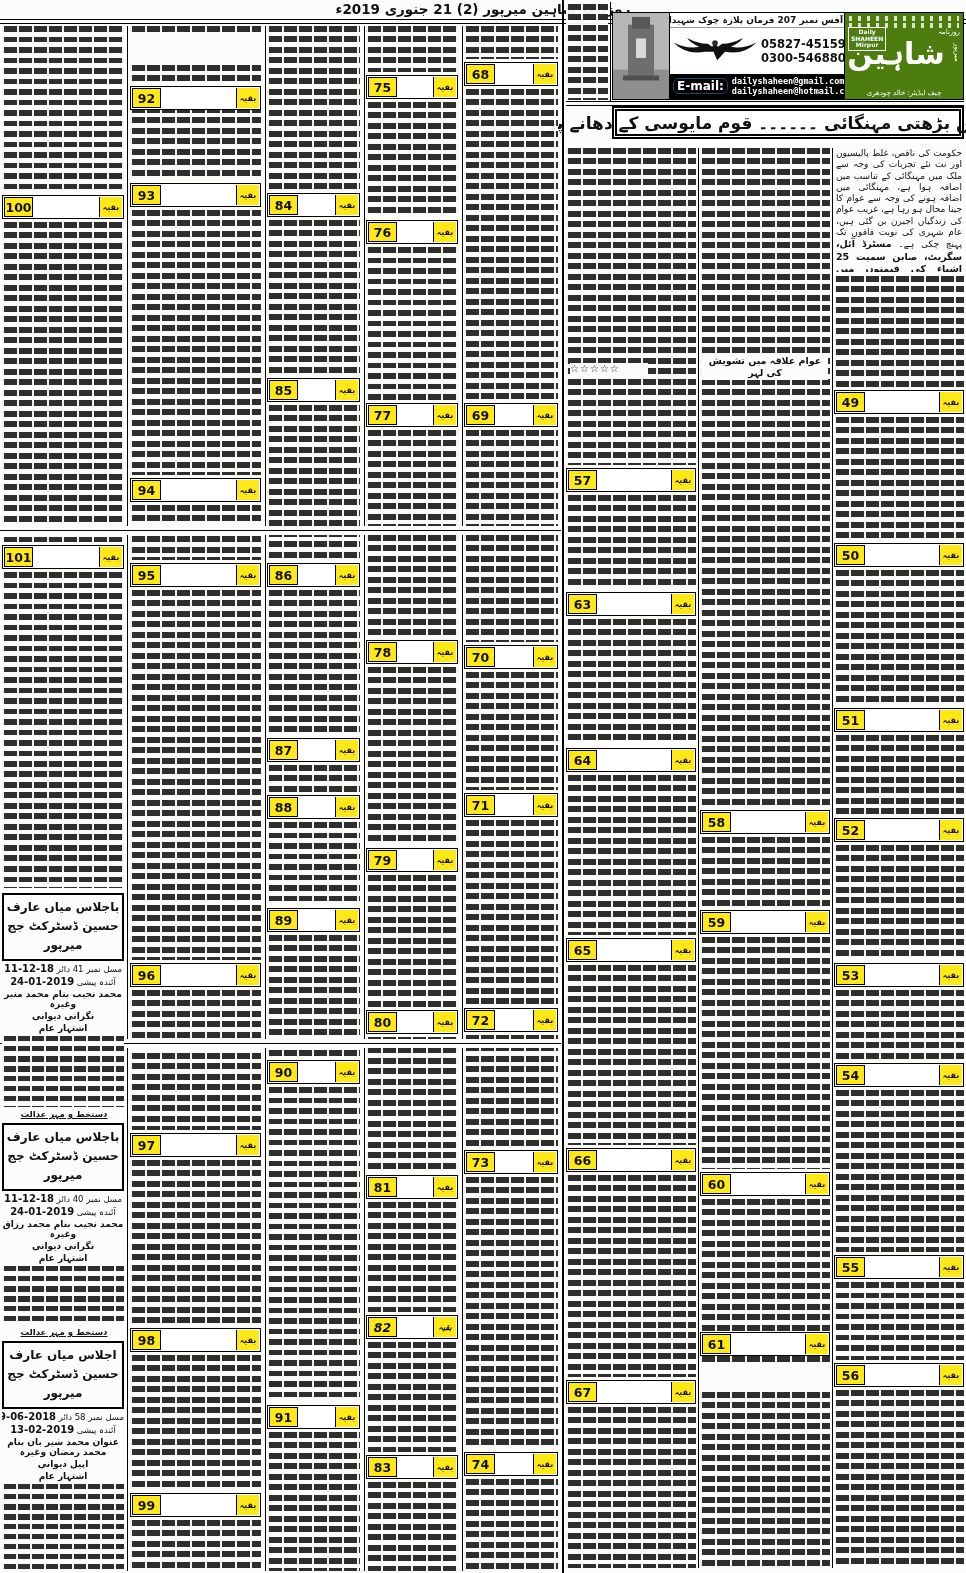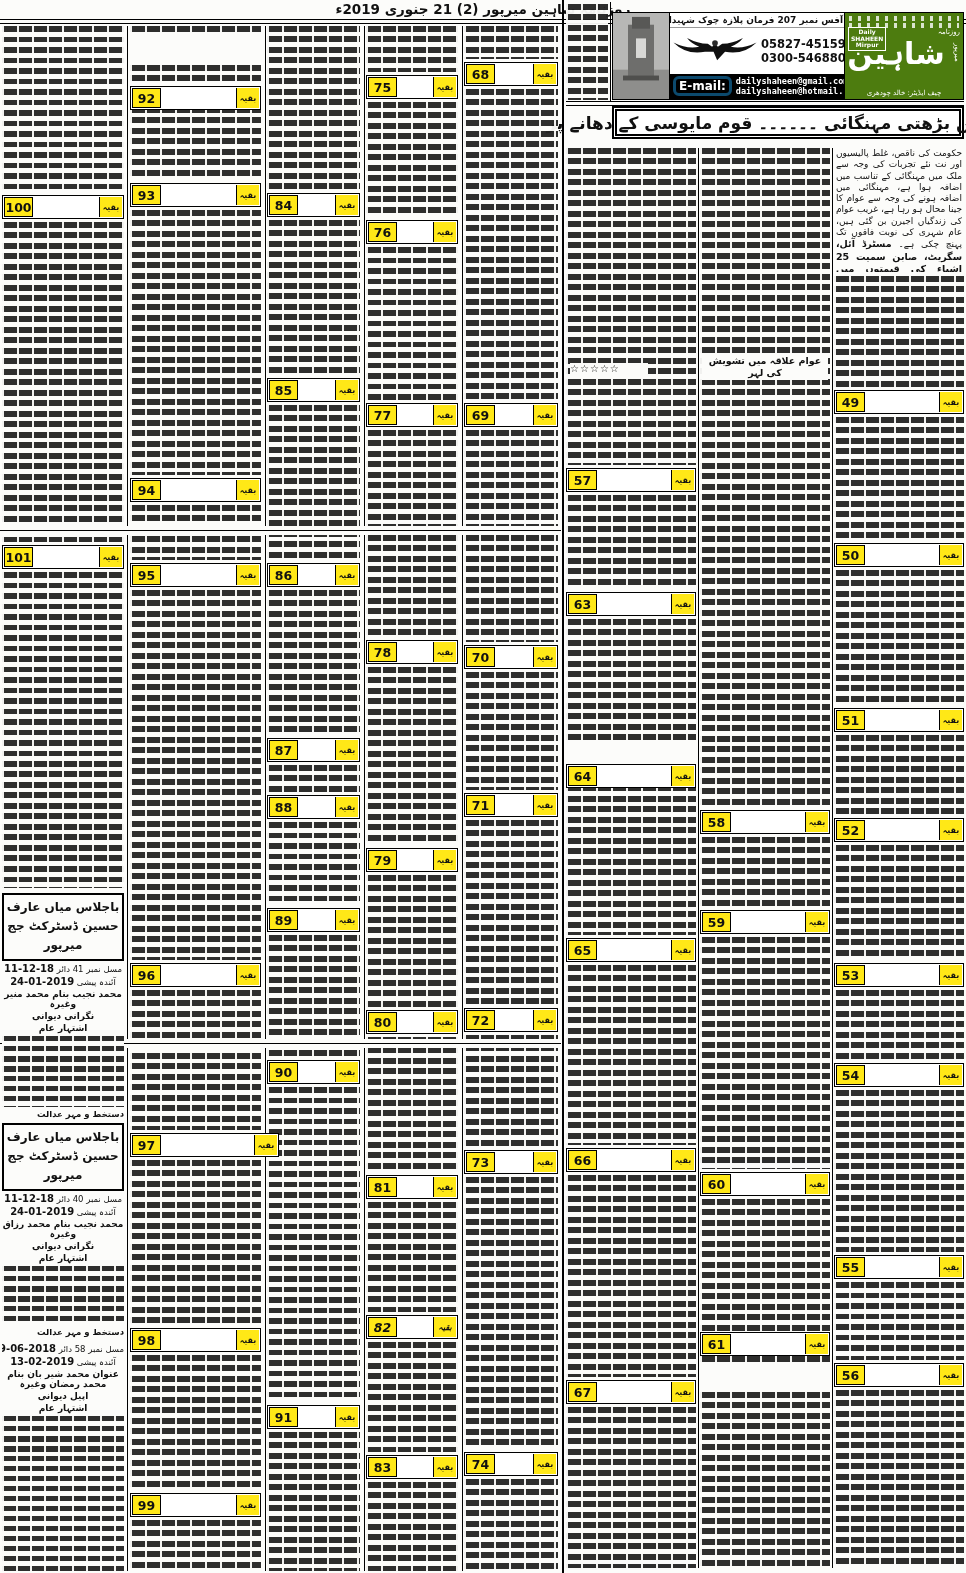--- a/index.html
+++ b/index.html
@@ -27,21 +27,21 @@
   .mh-photo{width:56px;height:100%;border-right:1px solid #000;flex:none;}
   .mh-photo svg{display:block;width:100%;height:100%;}
   .mh-mid{flex:1;display:flex;flex-direction:column;min-width:0;}
   .mh-office{font-size:9px;font-weight:bold;text-align:center;padding:2px 1px;border-bottom:1px solid #999;white-space:nowrap;overflow:hidden;}
   .mh-contact{flex:1;display:flex;align-items:center;}
   .mh-contact svg{width:86px;height:34px;flex:none;margin-left:2px;}
   .mh-nums{flex:1;direction:rtl;text-align:left;padding-left:3px;}
   .mh-numline{font-size:8.5px;font-weight:bold;white-space:nowrap;}
   .mh-numline .tel{direction:ltr;unicode-bidi:embed;font-size:11.5px;font-weight:bold;letter-spacing:.3px;}
   .mh-email{background:#000;color:#fff;display:flex;align-items:center;padding:2px 3px;gap:4px;}
-  .mh-email-lbl{font-size:12px;font-weight:bold;border:3px solid #0c4a6e;border-radius:6px;padding:0 3px;flex:none;}
+  .mh-email-lbl{font-size:12px;font-weight:bold;border:1px solid #0c4a6e;border-radius:6px;padding:0 3px;flex:none;}
   .mh-emails{font-size:8.5px;font-weight:bold;line-height:1.25;font-family:"DejaVu Sans Mono",monospace;}
   .mh-logo{width:118px;flex:none;background:#4d7c0f;color:#fff;position:relative;border-left:1px solid #000;}
   .logo-slogan{position:absolute;left:4px;right:4px;height:5px;background:
      repeating-linear-gradient(90deg, rgba(255,255,255,.8) 0 3px, transparent 3px 9px);}
   .logo-en{position:absolute;left:3px;top:14px;font-size:6px;font-weight:bold;line-height:1.1;text-align:center;border:1px solid #fff;padding:1px 2px;}
   .logo-roznama{position:absolute;right:3px;top:15px;font-size:7px;}
   .logo-ur{position:absolute;left:0;right:16px;top:26px;text-align:center;font-size:30px;font-weight:bold;line-height:1;}
   .logo-city{position:absolute;right:2px;top:30px;font-size:7px;writing-mode:vertical-rl;}
   .logo-editor{position:absolute;left:0;right:0;bottom:2px;text-align:center;font-size:7px;margin-top:32px;}
   
@@ -56,21 +56,21 @@
   
   .notice{position:absolute;left:2px;width:122px;box-sizing:border-box;background:#fcfcfa;z-index:4;display:flex;flex-direction:column;}
   .n-head{border:2px solid #000;font-weight:bold;font-size:12px;text-align:center;line-height:1.6;padding:3px 1px;}
   .n-line{font-size:8.5px;text-align:center;margin-top:2px;white-space:nowrap;overflow:hidden;}
   .n-line .dt{direction:ltr;unicode-bidi:embed;font-weight:bold;font-size:10px;}
   .n-center{font-size:9px;font-weight:bold;text-align:center;margin-top:2px;}
   .n-body{flex:1;margin-top:3px;position:relative;}
   .n-body .g{position:absolute;inset:0;opacity:.95;background:
     repeating-linear-gradient(90deg, rgba(252,252,250,.95) 0 1.7px, rgba(252,252,250,0) 1.7px 14px),
     repeating-linear-gradient(180deg,#232323 0 5.5px, #fcfcfa 5.5px 10px);}
-  .n-sign{font-size:8.5px;font-weight:bold;text-align:right;padding:2px 0 0 2px;}
+  .n-sign{font-size:8.5px;font-weight:bold;text-align:center;padding:2px 0 0 2px;text-decoration:underline;}
 </style>
 </head>
 <body>
 
 <div class="page">
 
   <div class="abs page-title urdu">روزنامہ شاہین میرپور (2) 21 جنوری 2019ء</div>
   <div class="abs dblrule" style="left:0;top:19px;width:966px;"></div>
 
   <div class="abs masthead">
@@ -167,21 +167,21 @@
     <div class="strip" style="left: 130px; top: 563px; width: 131px;">
       <div class="num">95</div>
       <div class="baq">بقیہ</div>
     </div>
     <div class="greek" style="left: 130px; top: 590px; width: 131px; height: 370px;"></div>
     <div class="strip" style="left: 130px; top: 963px; width: 131px;">
       <div class="num">96</div>
       <div class="baq">بقیہ</div>
     </div>
     <div class="greek" style="left: 130px; top: 990px; width: 131px; height: 140px;"></div>
-    <div class="strip" style="left: 130px; top: 1133px; width: 149px; padding-left: 16px;">
+    <div class="strip" style="left: 130px; top: 1133px; width: 131px; padding-left: 16px;">
       <div class="num">97</div>
       <div class="baq">بقیہ</div>
     </div>
     <div class="greek" style="left: 130px; top: 1160px; width: 131px; height: 165px;"></div>
     <div class="strip" style="left: 130px; top: 1328px; width: 131px;">
       <div class="num">98</div>
       <div class="baq">بقیہ</div>
     </div>
     <div class="greek" style="left: 130px; top: 1355px; width: 131px; height: 135px;"></div>
     <div class="strip" style="left: 130px; top: 1493px; width: 131px;">
@@ -316,21 +316,21 @@
     <div class="strip" style="left: 566px; top: 468px; width: 130px;">
       <div class="num">57</div>
       <div class="baq">بقیہ</div>
     </div>
     <div class="greek" style="left: 566px; top: 495px; width: 130px; height: 94px;"></div>
     <div class="strip" style="left: 566px; top: 592px; width: 130px;">
       <div class="num">63</div>
       <div class="baq">بقیہ</div>
     </div>
     <div class="greek" style="left: 566px; top: 619px; width: 130px; height: 126px;"></div>
-    <div class="strip" style="left: 566px; top: 748px; width: 130px; margin-top: 16px;">
+    <div class="strip" style="left: 566px; top: 748px; width: 130px;">
       <div class="num">64</div>
       <div class="baq">بقیہ</div>
     </div>
     <div class="greek" style="left: 566px; top: 775px; width: 130px; height: 160px;"></div>
     <div class="strip" style="left: 566px; top: 938px; width: 130px;">
       <div class="num">65</div>
       <div class="baq">بقیہ</div>
     </div>
     <div class="greek" style="left: 566px; top: 965px; width: 130px; height: 180px;"></div>
     <div class="strip" style="left: 566px; top: 1148px; width: 130px;">
@@ -434,20 +434,21 @@
       <div class="n-line urdu"><span>آئندہ پیشی</span> <span class="dt">24-01-2019</span></div>
       <div class="n-center urdu">محمد نجیب بنام محمد رزاق وغیرہ</div>
       <div class="n-center urdu">نگرانی دیوانی</div>
       <div class="n-center urdu">اشتہار عام</div>
       <div class="n-body">
         <div class="g"></div>
       </div>
       <div class="n-sign urdu">دستخط و مہر عدالت</div>
     </div>
     <div class="notice" style="top: 1341px; height: 230px;">
+      <div class="n-head urdu">اجلاس میاں عارف حسین ڈسٹرکٹ جج میرپور</div>
       <div class="n-line urdu"><span>مسل نمبر 58 دائر</span> <span class="dt">29-06-2018</span></div>
       <div class="n-line urdu"><span>آئندہ پیشی</span> <span class="dt">13-02-2019</span></div>
       <div class="n-center urdu">عنوان محمد شیر بان بنام محمد رمضان وغیرہ</div>
       <div class="n-center urdu">اپیل دیوانی</div>
       <div class="n-center urdu">اشتہار عام</div>
       <div class="n-body">
         <div class="g"></div>
       </div>
     </div>
   </div>

